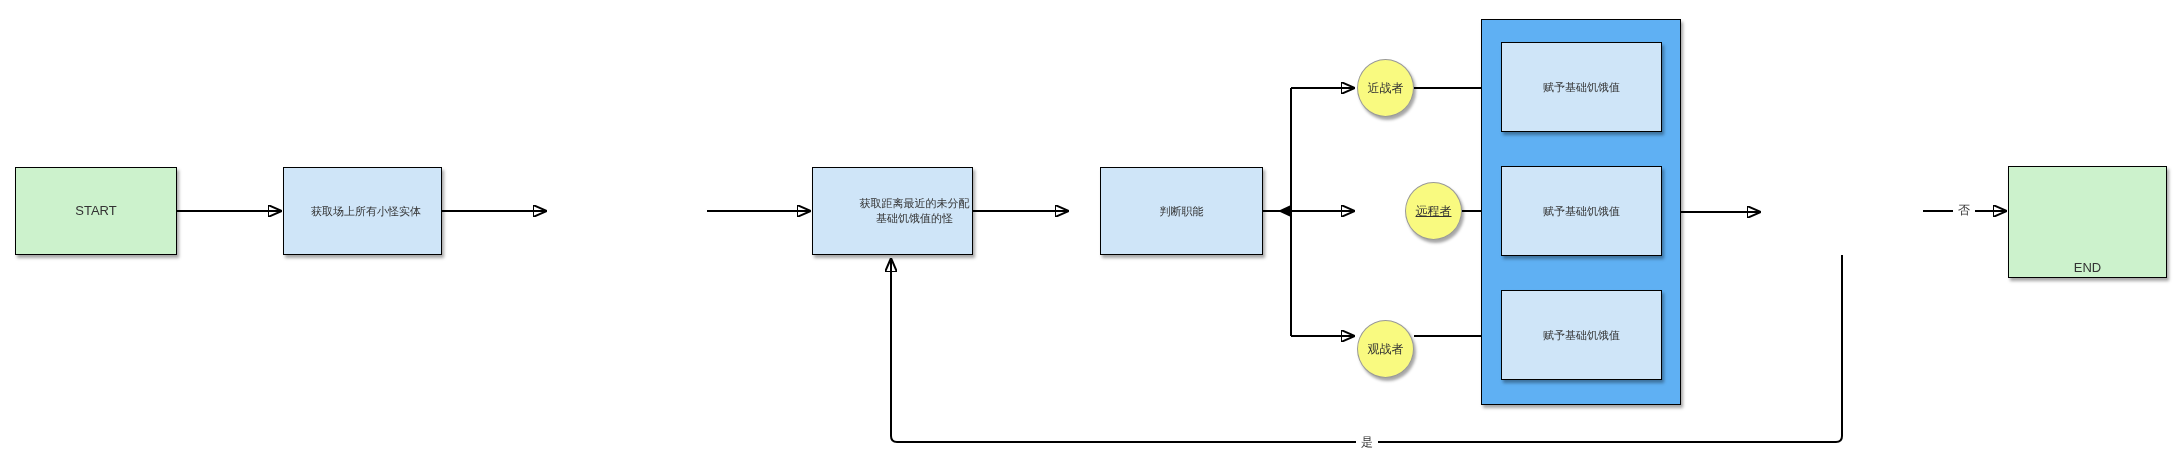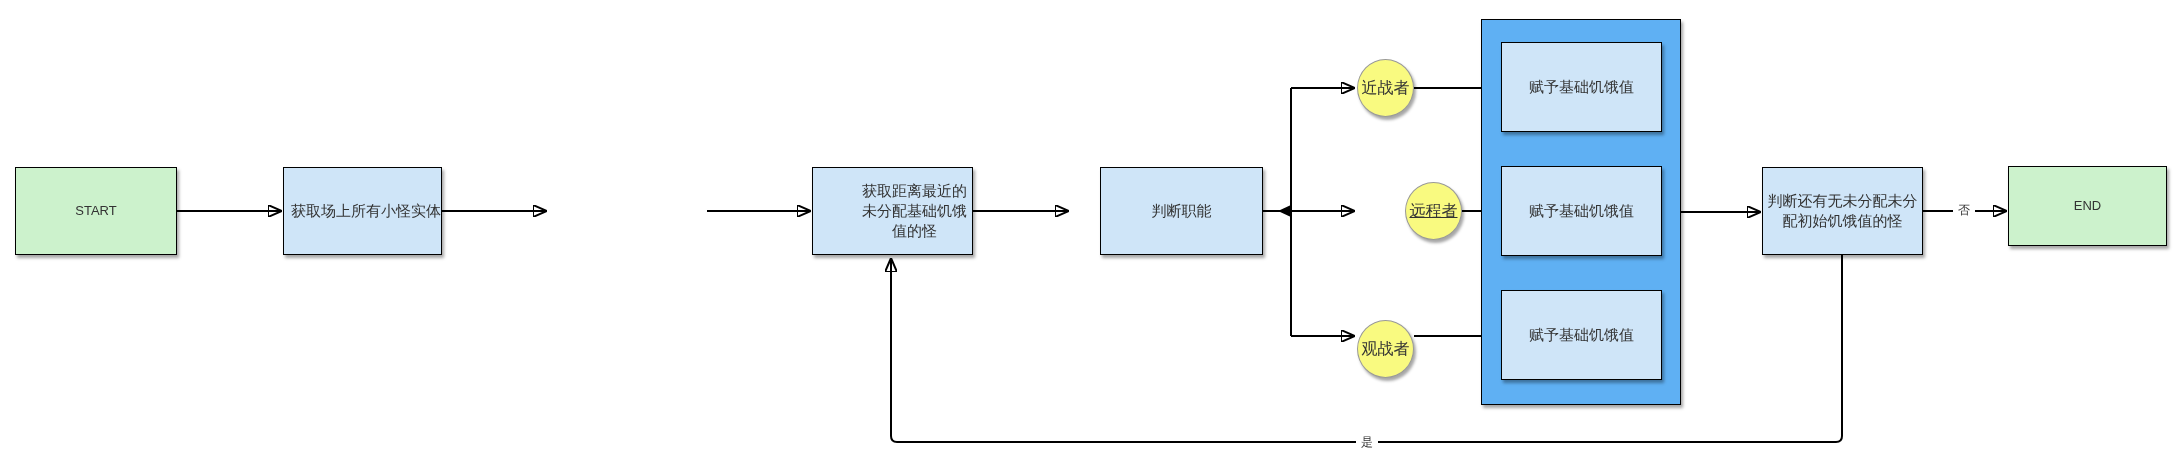--- a/index.html
+++ b/index.html
@@ -14,32 +14,32 @@
   }
   .edges{position:absolute; left:0; top:0; width:2179px; height:455px;}
   .edges path{stroke:var(--edge); stroke-width:2; fill:none;}
   .edges path.filled{fill:var(--edge); stroke:none;}
   .arrowhead{fill:var(--edge);}
   .node{
     position:absolute; box-sizing:border-box;
     display:flex; align-items:center; justify-content:center; text-align:center;
     border:1px solid var(--node-border);
     box-shadow:2px 3px 3px rgba(0,0,0,0.35);
-    font-size:15px; line-height:1.35;
+    font-size:11px; line-height:1.35;
   }
   .terminal{background:var(--terminal-fill); font-size:13px;}
   .process{background:var(--process-fill);}
   .container-box{position:absolute; box-sizing:border-box; background:var(--container-fill);
     border:1px solid var(--node-border); box-shadow:2px 3px 3px rgba(0,0,0,0.35);}
   .branch{
     position:absolute; box-sizing:border-box; border-radius:50%;
     background:var(--branch-fill); border:1px solid var(--branch-border);
     box-shadow:2px 3px 3px rgba(0,0,0,0.35);
     display:flex; align-items:center; justify-content:center; text-align:center;
-    font-size:16px;
+    font-size:12px;
   }
   .node-label{max-width:150px; pointer-events:none;}
   .edge-label{
     position:absolute; transform:translate(-50%,-50%);
     background:var(--label-bg); padding:0 5px; font-size:12px; line-height:16px;
   }
 </style>
 </head>
 <body>
 
@@ -104,25 +104,22 @@
   </div>
 
   <div class="node process" style="left:1501px;top:166px;width:161px;height:90px;">
     <span class="node-label">赋予基础饥饿值</span>
   </div>
 
   <div class="node process" style="left:1501px;top:290px;width:161px;height:90px;">
     <span class="node-label">赋予基础饥饿值</span>
   </div>
 
-  <div class="node process" style="left:1762px;top:167px;width:161px;height:88px;">
-    <span class="node-label">判断还有无未分配未分配初始饥饿值的怪</span>
-  </div>
 
-  <div class="node terminal" style="left:2008px;top:166px;width:159px;height:80px;">
+  <div class="node terminal" style="left:2008px;top:166px;width:159px;height:112px;align-items:flex-end;">
     <span class="node-label">END</span>
   </div>
 
   <div class="edge-label" style="left:1964px;top:210px;">否</div>
 
   <div class="edge-label" style="left:1367px;top:442px;">是</div>
 
 </div>
 
 </body></html>

